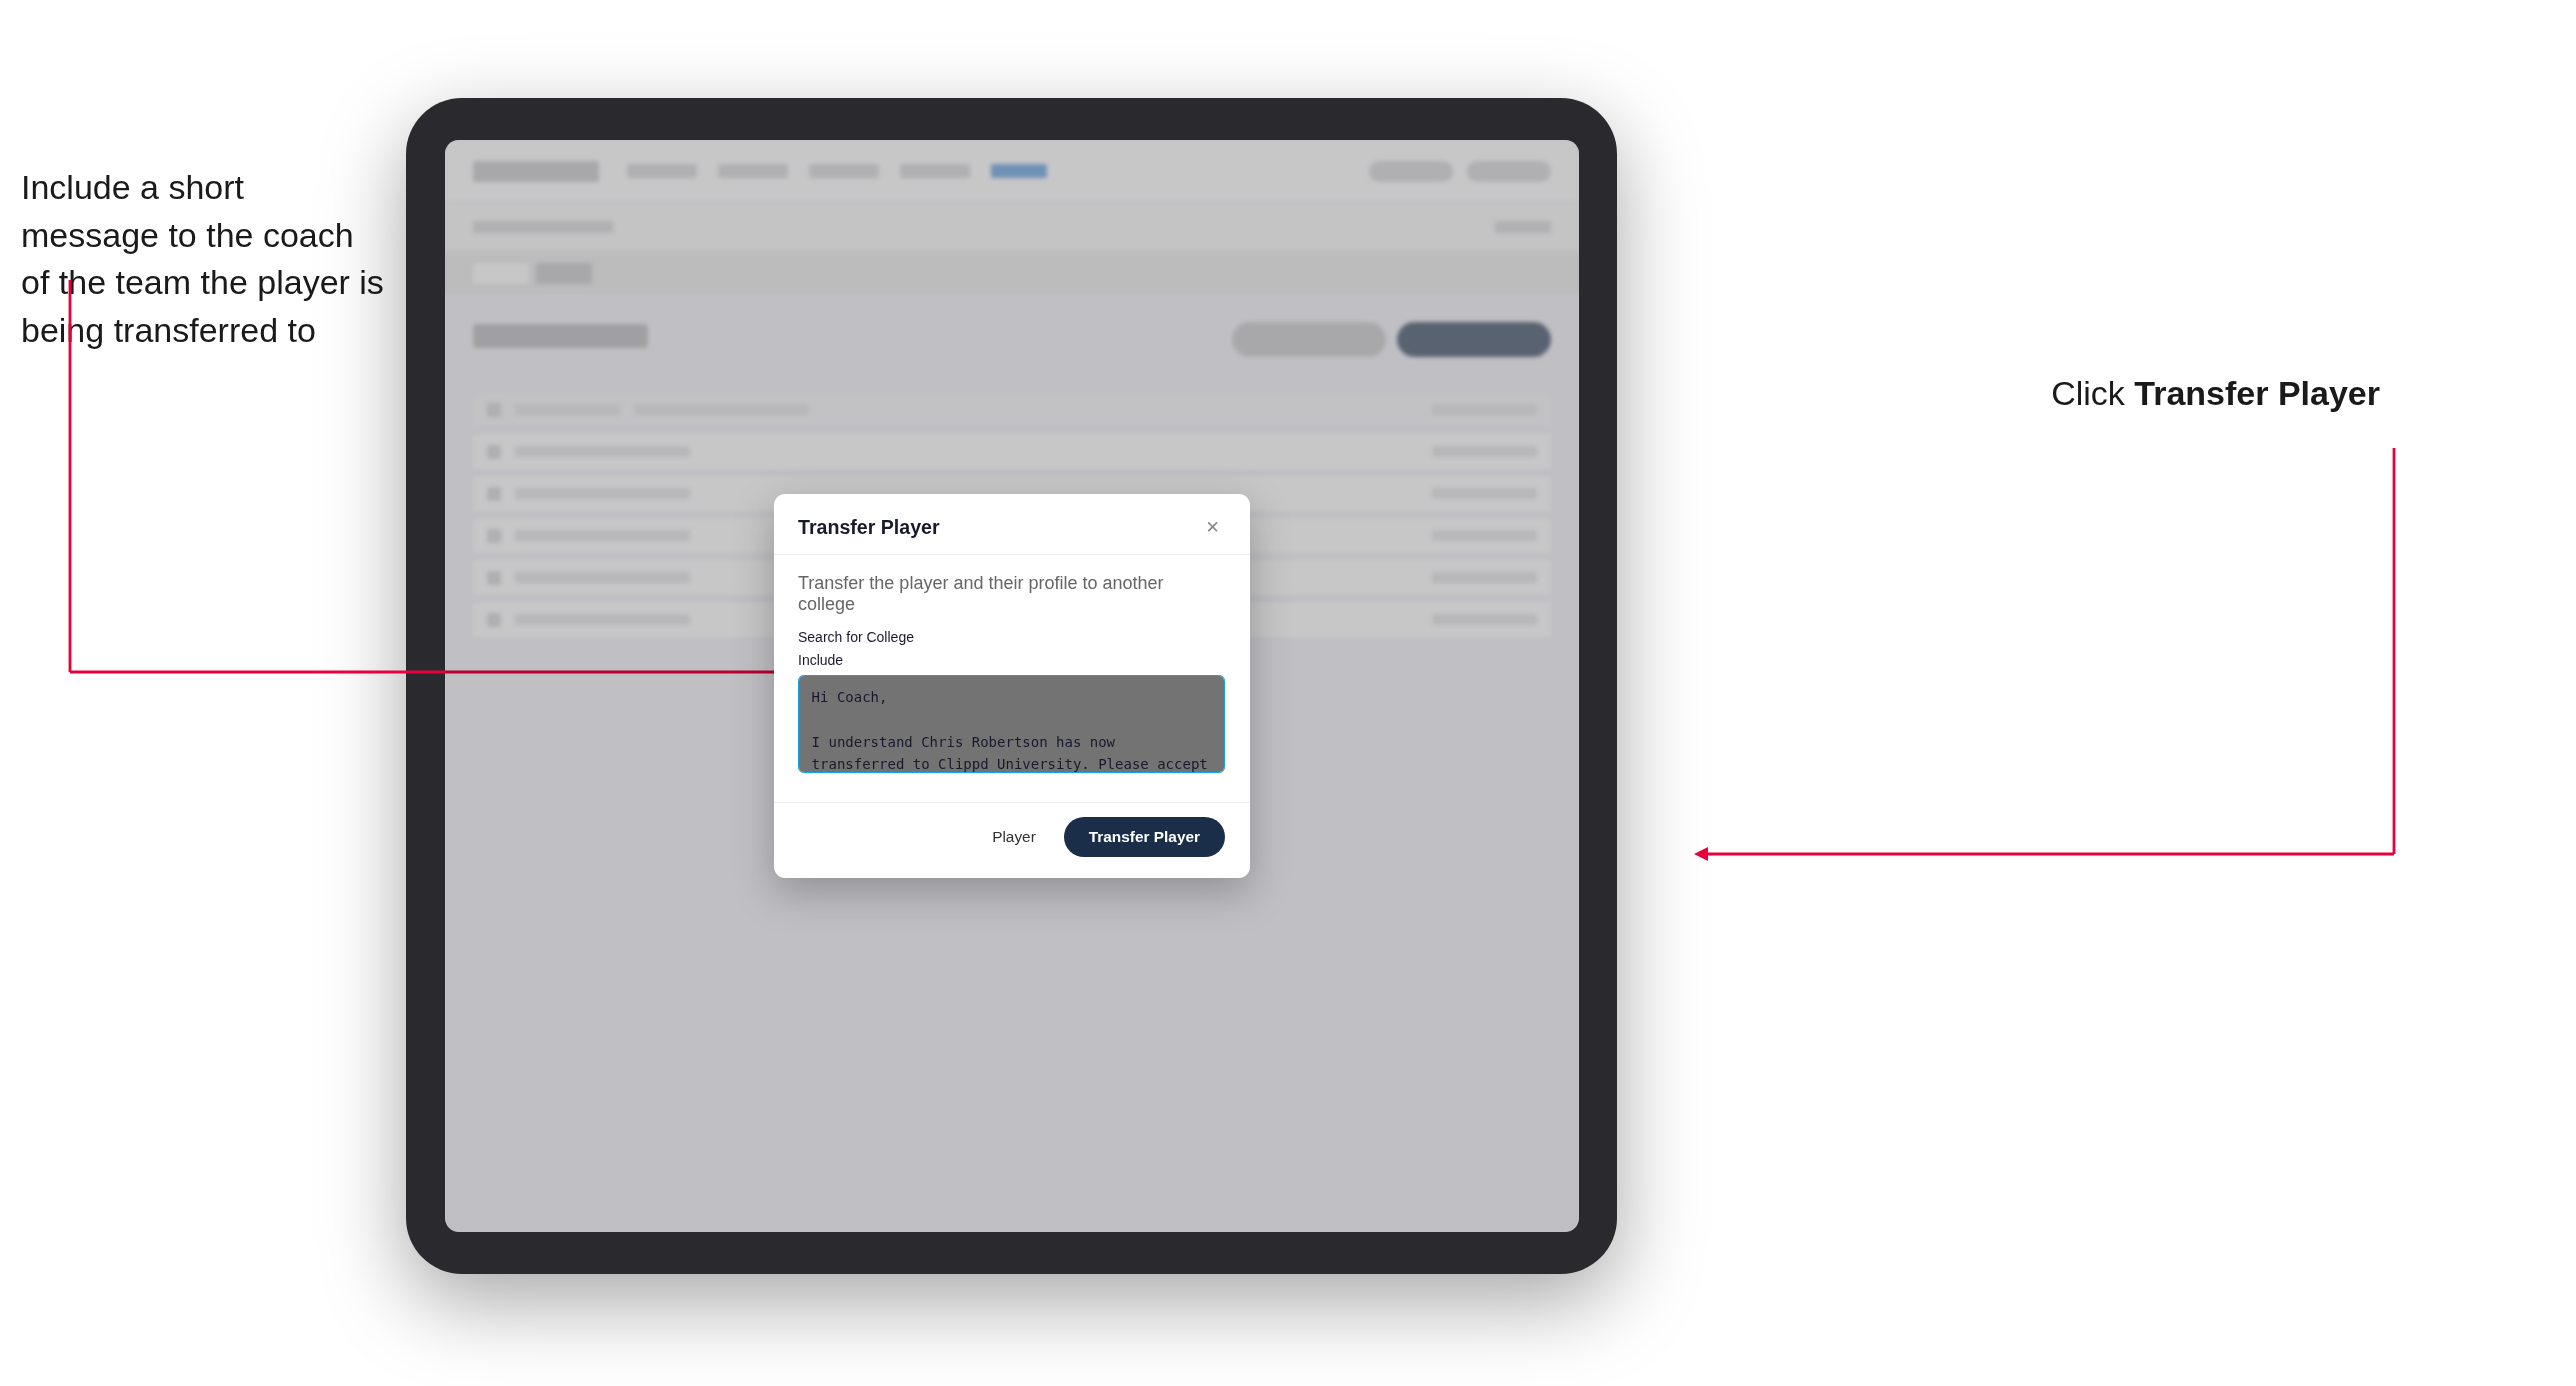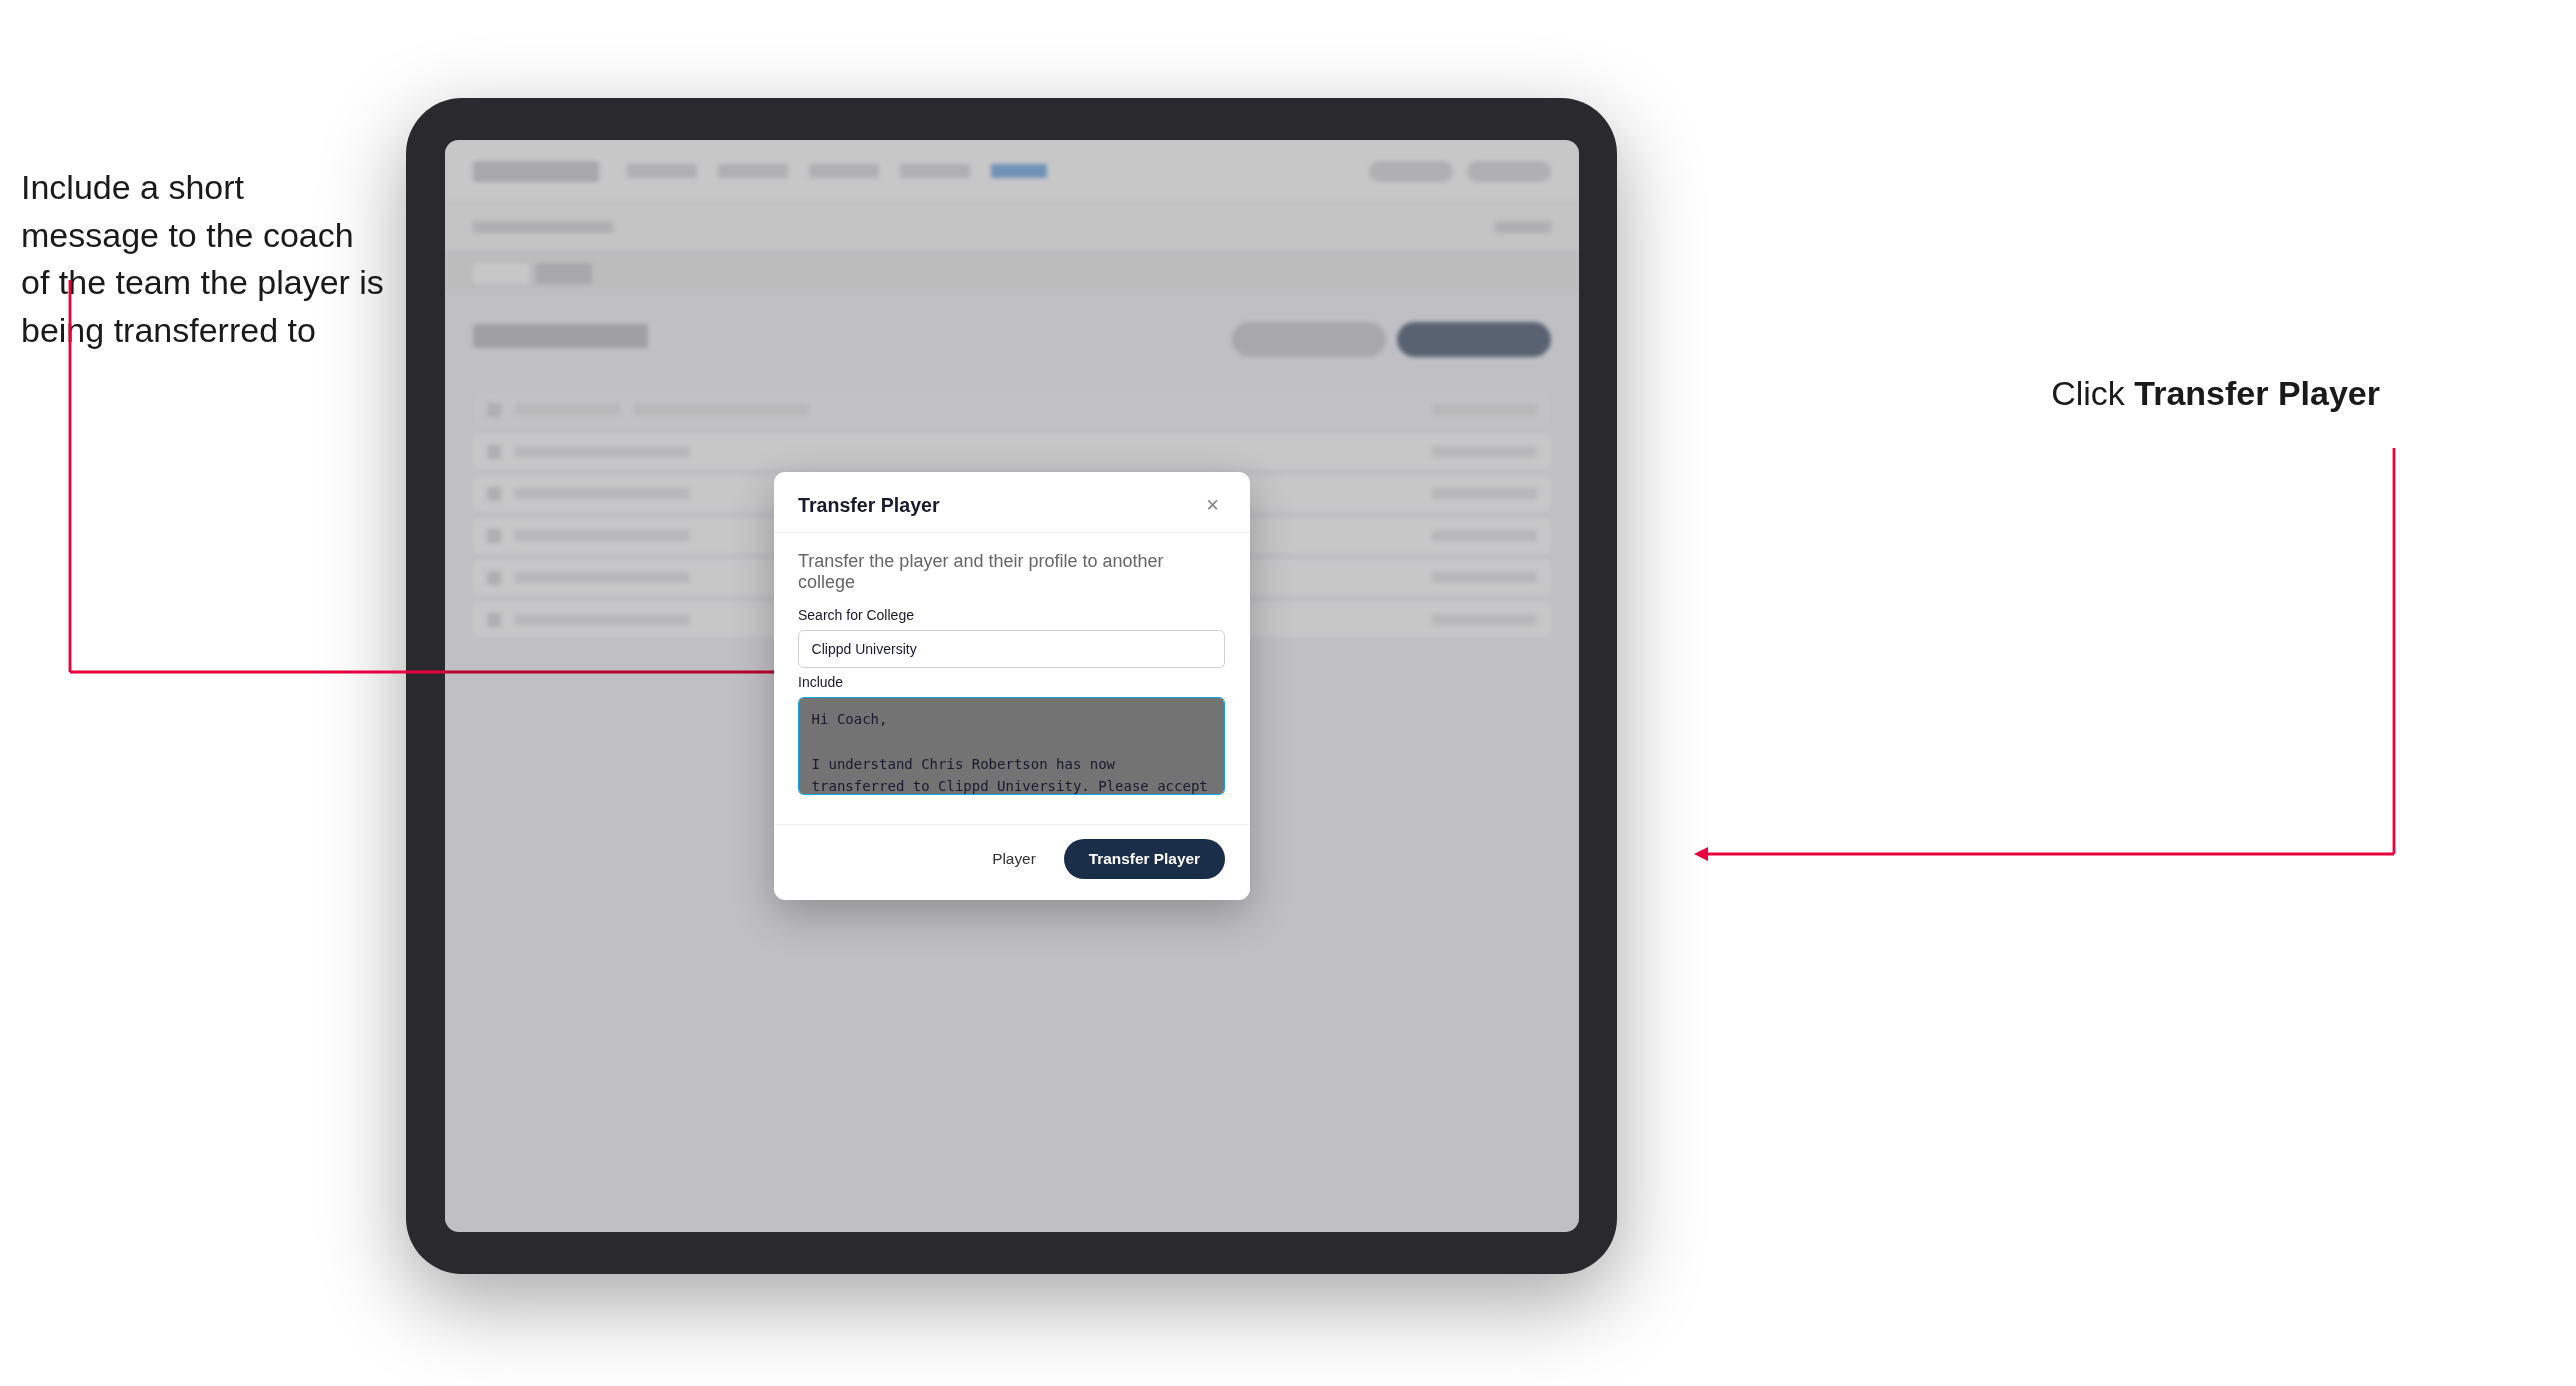--- a/index.html
+++ b/index.html
@@ -453,21 +453,20 @@
         <div class="modal-header">
           <span class="modal-title">Transfer Player</span>
           <button class="modal-close">✕</button>
         </div>
 
         <div class="modal-body">
           <p class="modal-subtitle">Transfer the player and their profile to another college</p>
 
           <div class="form-group">
             <label class="form-label">Search for College</label>
-            <input class="form-input" type="text" value="Clippd University" style="">
           </div>
 
           <div class="form-group">
             <label class="form-label">Include</label>
             <textarea class="form-textarea" style="">Hi Coach,
 
 I understand Chris Robertson has now transferred to Clippd University. Please accept this transfer request when you can.</textarea>
           </div>
         </div>
 

